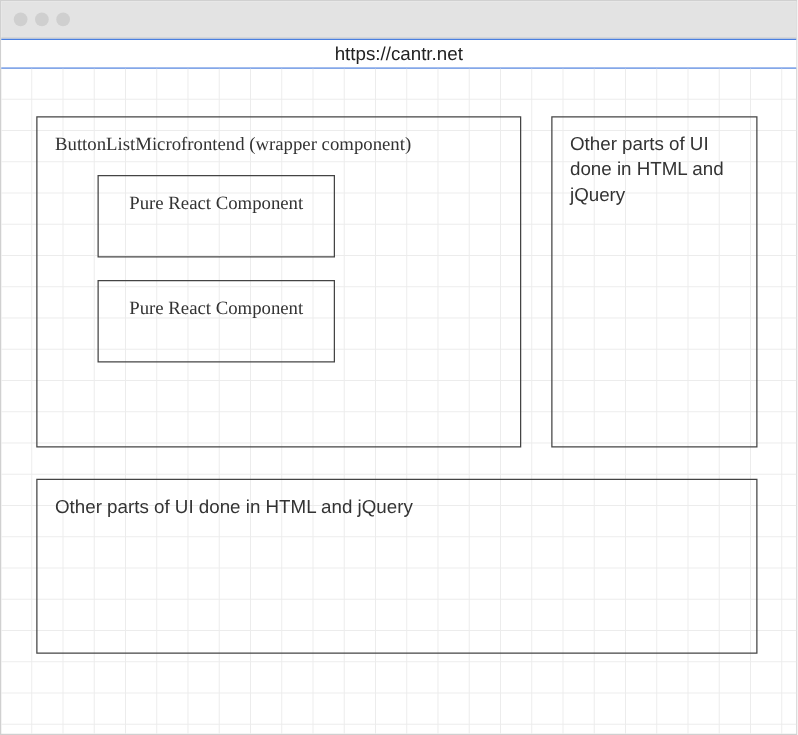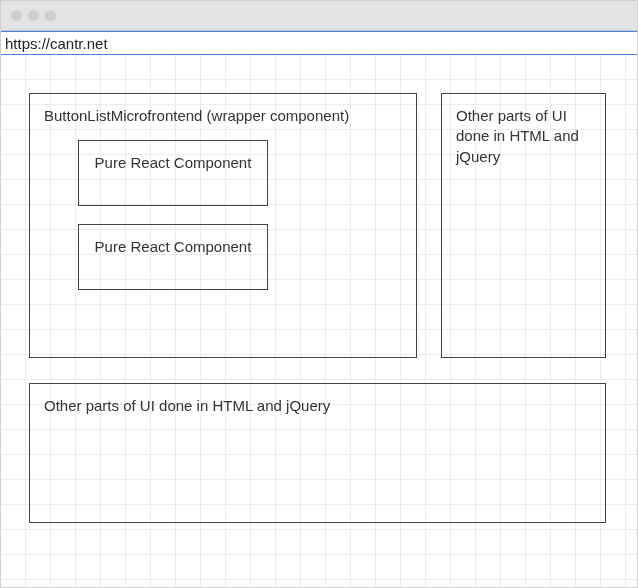--- a/index.html
+++ b/index.html
@@ -39,20 +39,21 @@
     position: absolute;
     left: 0px; right: 0px; top: 30px;
     height: 24px;
     border-top: 1px solid #4a7fe0;
     border-bottom: 1px solid #4a7fe0;
     background: #fff;
     padding: 2px 4px;
     font-size: 15px;
     color: #222;
     line-height: 19px;
+    text-align: center;
   }
   
   .viewport {
     position: absolute;
     left: 0; right: 0;
     top: 54px; bottom: 0;
     background-image:
       linear-gradient(to right, #ececec 1px, transparent 1px),
       linear-gradient(to bottom, #ececec 1px, transparent 1px);
     background-size: 25px 25px;
@@ -65,20 +66,21 @@
     color: #333;
     font-size: 15px;
     line-height: 1.35;
     padding: 12px 14px;
   }
   .wrapper-box {
     left: 28px;
     top: 38px;
     width: 388px;
     height: 265px;
+    font-family: Liberation Serif, serif;
   }
   .wrapper-box .title {
     font-size: 15px;
     color: #333;
   }
   .child-box {
     position: absolute;
     border: 1px solid #444;
     font-size: 15px;
     padding: 12px 14px;

